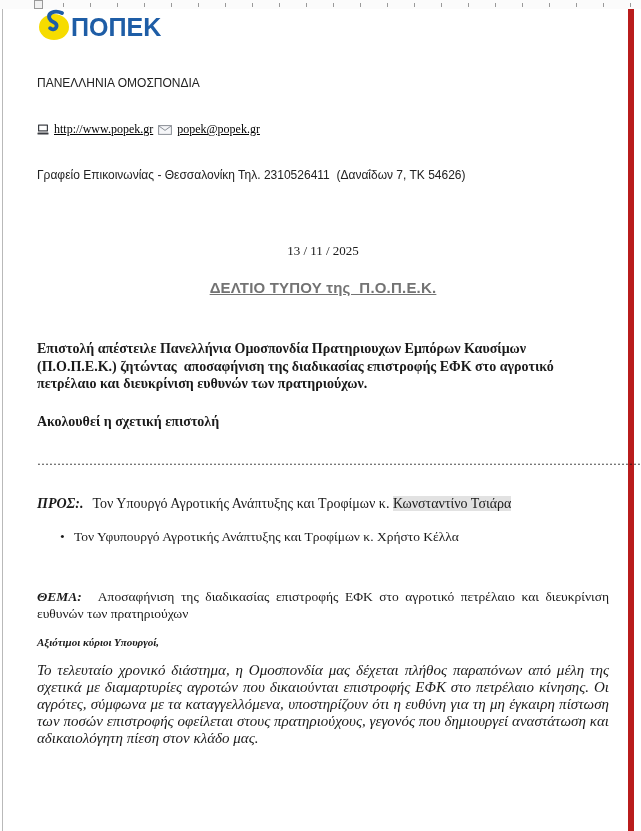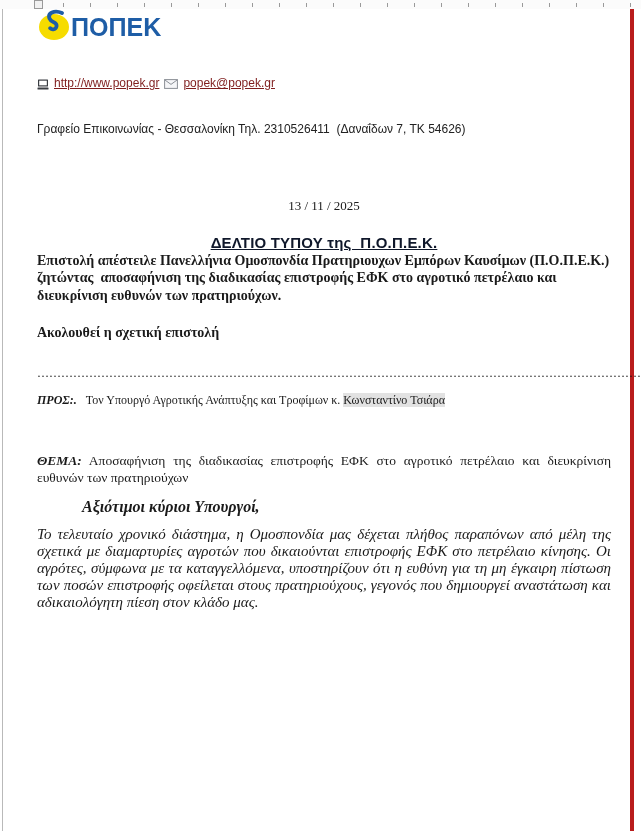--- a/index.html
+++ b/index.html
@@ -13,71 +13,72 @@
     background-image:repeating-linear-gradient(90deg, transparent 0 26px, #9a9a9a 26px 27px);
     background-position:10px 3px;background-size:100% 4px;background-repeat:repeat-x;
   }
   .tab-selector{
     position:absolute;left:34px;top:0;width:9px;height:9px;background:#f1f1f1;
     border:1px solid #9a9a9a;box-sizing:border-box;
   }
   
   .page{
     position:absolute;top:9px;left:2px;right:7px;bottom:0;
-    border-left:1px solid #b9b9b9;border-right:4px solid #b91c1c;
+    border-left:1px solid #b9b9b9;border-right:6px solid #b91c1c;
     padding:0 19px 0 34px;box-sizing:border-box;background:#ffffff;
   }
   .logo-row{margin-top:0;height:32px;}
   .hdr{
     margin-top:5px;font-family:"Liberation Sans", sans-serif;font-size:12px;
     line-height:15.2px;color:#222;white-space:pre-wrap;
   }
   .linkline{display:flex;align-items:center;gap:5px;}
-  .linkline a{color:#7f1d1d;text-decoration:underline;}
+  .linkline a{color:#000000;text-decoration:underline;font-family:Liberation Serif, serif;}
   .icon{flex:0 0 auto;display:block;}
   .it{}
   .date{margin-top:30px;text-align:center;font-size:13px;line-height:16px;}
   .title{margin-top:20px;text-align:center;}
   .title-inner{
     font-family:"Liberation Sans", sans-serif;font-weight:bold;font-size:15px;
-    text-decoration:underline;letter-spacing:.2px;white-space:pre-wrap;color:#0f172a;
+    text-decoration:underline;letter-spacing:.2px;white-space:pre-wrap;color:#737373;
   }
   p{margin:0;}
-  .intro{font-weight:bold;font-size:14px;line-height:17.5px;white-space:pre-wrap;font-family:Liberation Serif, serif;}
+  .intro{margin-top:43px;font-weight:bold;font-size:14px;line-height:17.5px;white-space:pre-wrap;font-family:Liberation Serif, serif;}
   .follows{margin-top:20px;font-weight:bold;font-size:14px;line-height:17.5px;}
   .sep{margin-top:24px;text-align:center;font-size:12px;letter-spacing:0;line-height:14px;color:#111;}
-  .pros{margin-top:12px;font-size:12px;line-height:17px;}
+  .pros{margin-top:27px;font-size:14px;line-height:17px;}
   .pros-label{font-weight:bold;font-style:italic;margin-right:9px;}
   .hl{background:#e2e2e2;}
   .bullet-row{margin-top:16px;padding-left:23px;font-size:13.5px;line-height:17px;}
   .bullet-dot{display:inline-block;width:14px;font-style:normal;}
   .subject{margin-top:43px;font-size:13.5px;line-height:17px;text-align:justify;}
   .bi{font-weight:bold;font-style:italic;}
-  .subj-label{margin-right:7px;}
-  .salutation{margin-top:12px;font-size:16px;line-height:17px;margin-left:45px;}
+  .subj-label{margin-right:16px;}
+  .salutation{margin-top:12px;font-size:11px;line-height:17px;}
   .bodyp{margin-top:11px;font-style:italic;font-size:15px;line-height:17px;text-align:justify;}
 </style>
 </head>
 <body>
 
 <div class="ruler">
   <div class="tab-selector"></div>
 </div>
 
 <div class="page">
 
   <div class="logo-row">
     <svg width="160" height="32" viewBox="0 0 160 32">
       <ellipse cx="17" cy="18" rx="15" ry="13" fill="#f6dc00"></ellipse>
       <path d="M25,4 C17,0.5 10.5,4.5 12.5,9.5 C14.5,14.5 20.5,12.5 19.5,17.5 C18.9,20.5 15.2,21.2 13.2,19.2" fill="none" stroke="#1e5da6" stroke-width="3.8" stroke-linecap="round"></path>
       <text x="34" y="27" font-size="25" font-weight="bold" fill="#1e5da6" font-family="Liberation Sans, sans-serif">ΠΟΠΕΚ</text>
     </svg>
   </div>
 
   <div class="hdr">
+    <div>ΠΑΝΕΛΛΗΝΙΑ ΟΜΟΣΠΟΝΔΙΑ</div>
     <div class="linkline">
       <svg class="icon" width="12" height="11" viewBox="0 0 12 11">
         <rect x="1" y="0.5" width="10" height="7" rx="0.5" fill="#3a3d42"></rect>
         <rect x="2.2" y="1.7" width="7.6" height="4.6" fill="#ffffff"></rect>
         <rect x="0.5" y="8.5" width="11" height="2" rx="0.5" fill="#3a3d42"></rect>
       </svg>
       <a href="#">http://www.popek.gr</a>
       <svg class="icon" width="14" height="10" viewBox="0 0 14 10">
         <rect x="0.6" y="0.6" width="12.8" height="8.8" fill="#f5f6f8" stroke="#8a8f96" stroke-width="1"></rect>
         <path d="M0.8,0.9 L7,5.4 L13.2,0.9" fill="none" stroke="#8a8f96" stroke-width="1"></path>
@@ -94,20 +95,21 @@
   </div>
 
   <p class="intro">Επιστολή απέστειλε Πανελλήνια Ομοσπονδία Πρατηριουχων Εμπόρων Καυσίμων (Π.Ο.Π.Ε.Κ.) ζητώντας  αποσαφήνιση της διαδικασίας επιστροφής ΕΦΚ στο αγροτικό πετρέλαιο και διευκρίνιση ευθυνών των πρατηριούχων.</p>
 
   <p class="follows">Ακολουθεί η σχετική επιστολή</p>
 
   <div class="sep">………………………………………………………………………………………………………………………………………………………….</div>
 
   <div class="pros"><span class="pros-label">ΠΡΟΣ:.</span><span class="it">Τον Υπουργό Αγροτικής Ανάπτυξης και Τροφίμων κ. </span><span class="it hl">Κωνσταντίνο Τσιάρα</span></div>
 
+  <div class="bullet-row"><span class="bullet-dot">•</span><span class="it">Τον Υφυπουργό Αγροτικής Ανάπτυξης και Τροφίμων κ. Χρήστο Κέλλα</span></div>
 
   <p class="subject"><span class="bi subj-label">ΘΕΜΑ:</span><span class="it">Αποσαφήνιση της διαδικασίας επιστροφής ΕΦΚ στο αγροτικό πετρέλαιο και διευκρίνιση ευθυνών των πρατηριούχων</span></p>
 
   <p class="salutation bi">Αξιότιμοι κύριοι Υπουργοί,</p>
 
   <p class="bodyp">Το τελευταίο χρονικό διάστημα, η Ομοσπονδία μας δέχεται πλήθος παραπόνων από μέλη της σχετικά με διαμαρτυρίες αγροτών που δικαιούνται επιστροφής ΕΦΚ στο πετρέλαιο κίνησης. Οι αγρότες, σύμφωνα με τα καταγγελλόμενα, υποστηρίζουν ότι η ευθύνη για τη μη έγκαιρη πίστωση των ποσών επιστροφής οφείλεται στους πρατηριούχους, γεγονός που δημιουργεί αναστάτωση και αδικαιολόγητη πίεση στον κλάδο μας.</p>
 
 </div>
 
 </body></html>

